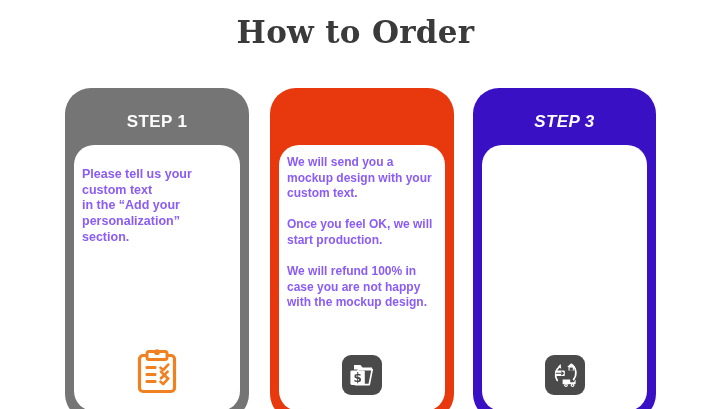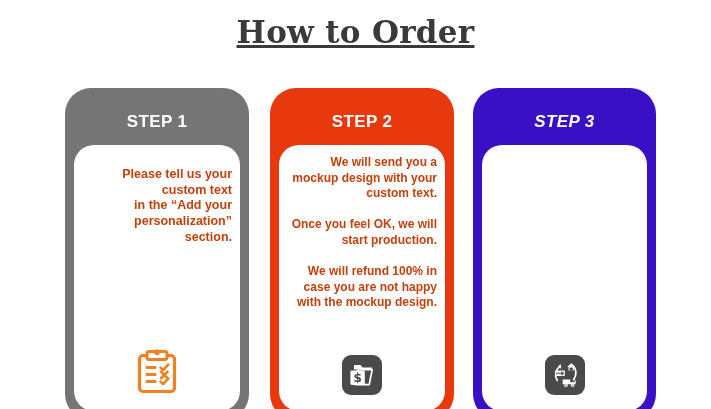--- a/index.html
+++ b/index.html
@@ -26,21 +26,20 @@
     top: 14px;
     left: 0;
     width: 711px;
     text-align: center;
     font-family: "DejaVu Serif", "Liberation Serif", serif;
     font-weight: bold;
     font-size: 31px;
     letter-spacing: 0.3px;
     color: #3a3a3a;
     white-space: nowrap;
-    text-decoration: underline;
   }
 
   .cards {
     position: absolute;
     top: 88px;
     left: 0;
     width: 711px;
     height: 300px;
   }
 
@@ -76,22 +75,22 @@
     background: #ffffff;
     border-radius: 20px;
     overflow: hidden;
   }
 
   .body-text {
     position: absolute;
     left: 8px;
     right: 8px;
     top: 22px;
-    text-align: right;
-    color: #c2410c;
+    text-align: left;
+    color: #8b5cf6;
     font-size: 12.5px;
     font-weight: bold;
     line-height: 1.25;
     white-space: pre-line;
   }
   .card-2 .body-text { top: 10px; font-size: 12px; line-height: 1.3; }
   .card-3 .body-text { top: 28px; font-size: 12.5px; line-height: 1.3; }
 
   .icon-slot {
     position: absolute;
@@ -144,21 +143,20 @@
             <rect x="9.5" y="31" width="11" height="2.9" rx="1.2" fill="#f08020"></rect>
             <path d="M24.5 18.6 L27.1 21.1 L32.2 15.6" fill="none" stroke="#f08020" stroke-width="2.7" stroke-linecap="round" stroke-linejoin="round"></path>
             <path d="M25 22.6 L31.6 29.2 M31.6 22.6 L25 29.2" fill="none" stroke="#f08020" stroke-width="2.7" stroke-linecap="round"></path>
             <path d="M24.5 32.6 L27.1 35.1 L32.2 29.6" fill="none" stroke="#f08020" stroke-width="2.7" stroke-linecap="round" stroke-linejoin="round"></path>
           </svg>
         </div>
       </div>
     </div>
 
     <div class="card card-2">
-      <div class="step-label">STEP 2</div>
       <div class="inner">
         <div class="body-text">We will send you a
 mockup design with your
 custom text.
 
 Once you feel OK, we will
 start production.
 
 We will refund 100% in
 case you are not happy

